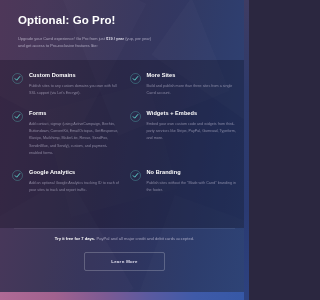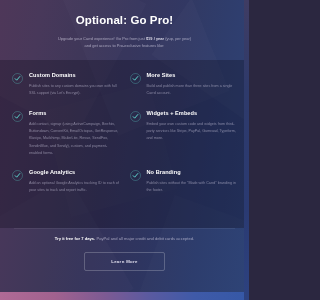--- a/index.html
+++ b/index.html
@@ -86,21 +86,21 @@
   .content {
     position: relative;
     z-index: 3;
     width: 100%;
     height: 100%;
   }
 
   
   .header {
     padding: 14px 18px 0;
-    text-align: center;
+    text-align: left;
   }
   .header-title {
     color: #ffffff;
     font-size: 11.5px;
     font-weight: bold;
     letter-spacing: 0.1px;
     line-height: 1.2;
   }
   .header-sub {
     margin-top: 7px;

